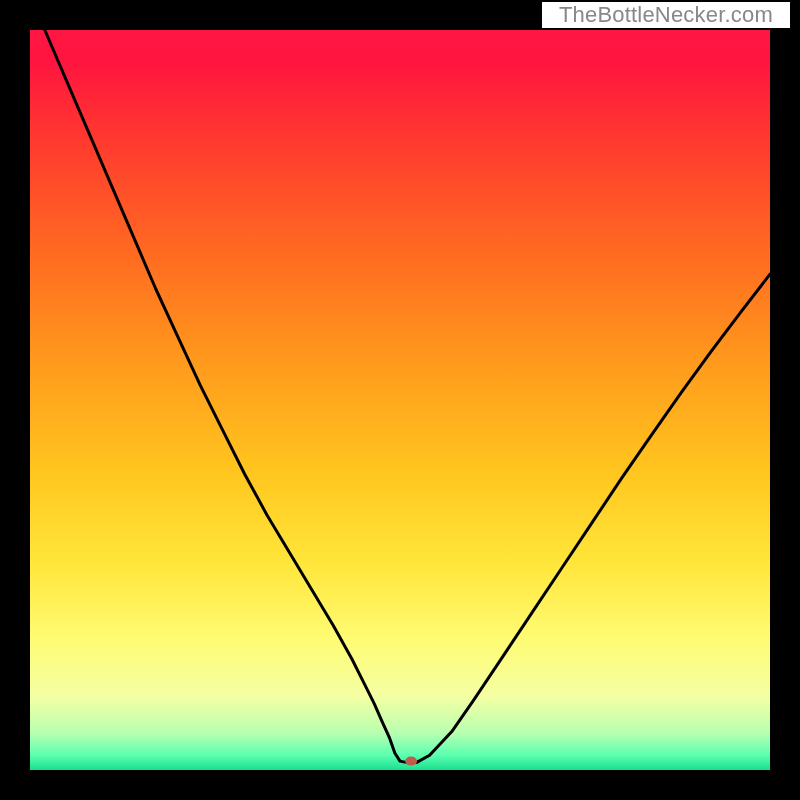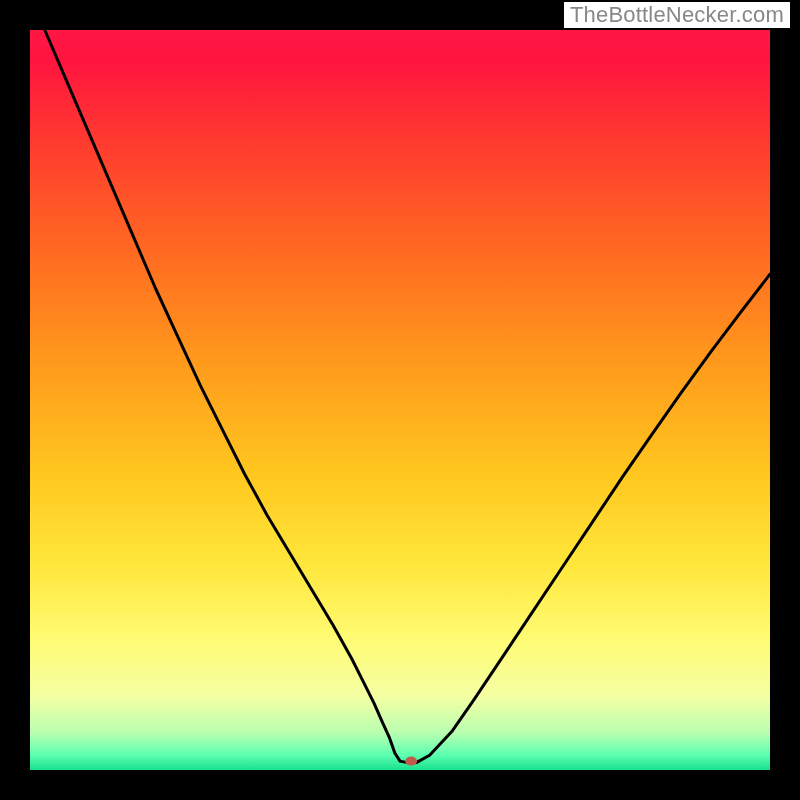--- a/index.html
+++ b/index.html
@@ -22,21 +22,21 @@
   .watermark {
     position: absolute;
     top: 2px;
     right: 10px;
     color: #888;
     font-size: 22px;
     font-weight: 500;
     z-index: 5;
     letter-spacing: 0.2px;
     background: #fff;
-    padding: 0 6px;
+    padding: 0 17px;
   }
 </style>
 </head>
 <body>
 
 <div id="chart-wrap">
   <svg id="chart-svg" width="800" height="800" viewBox="0 0 800 800">
     <defs>
       <linearGradient id="bg-grad" x1="0" y1="0" x2="0" y2="1">
           <stop offset="0%" stop-color="#ff1744"></stop>

